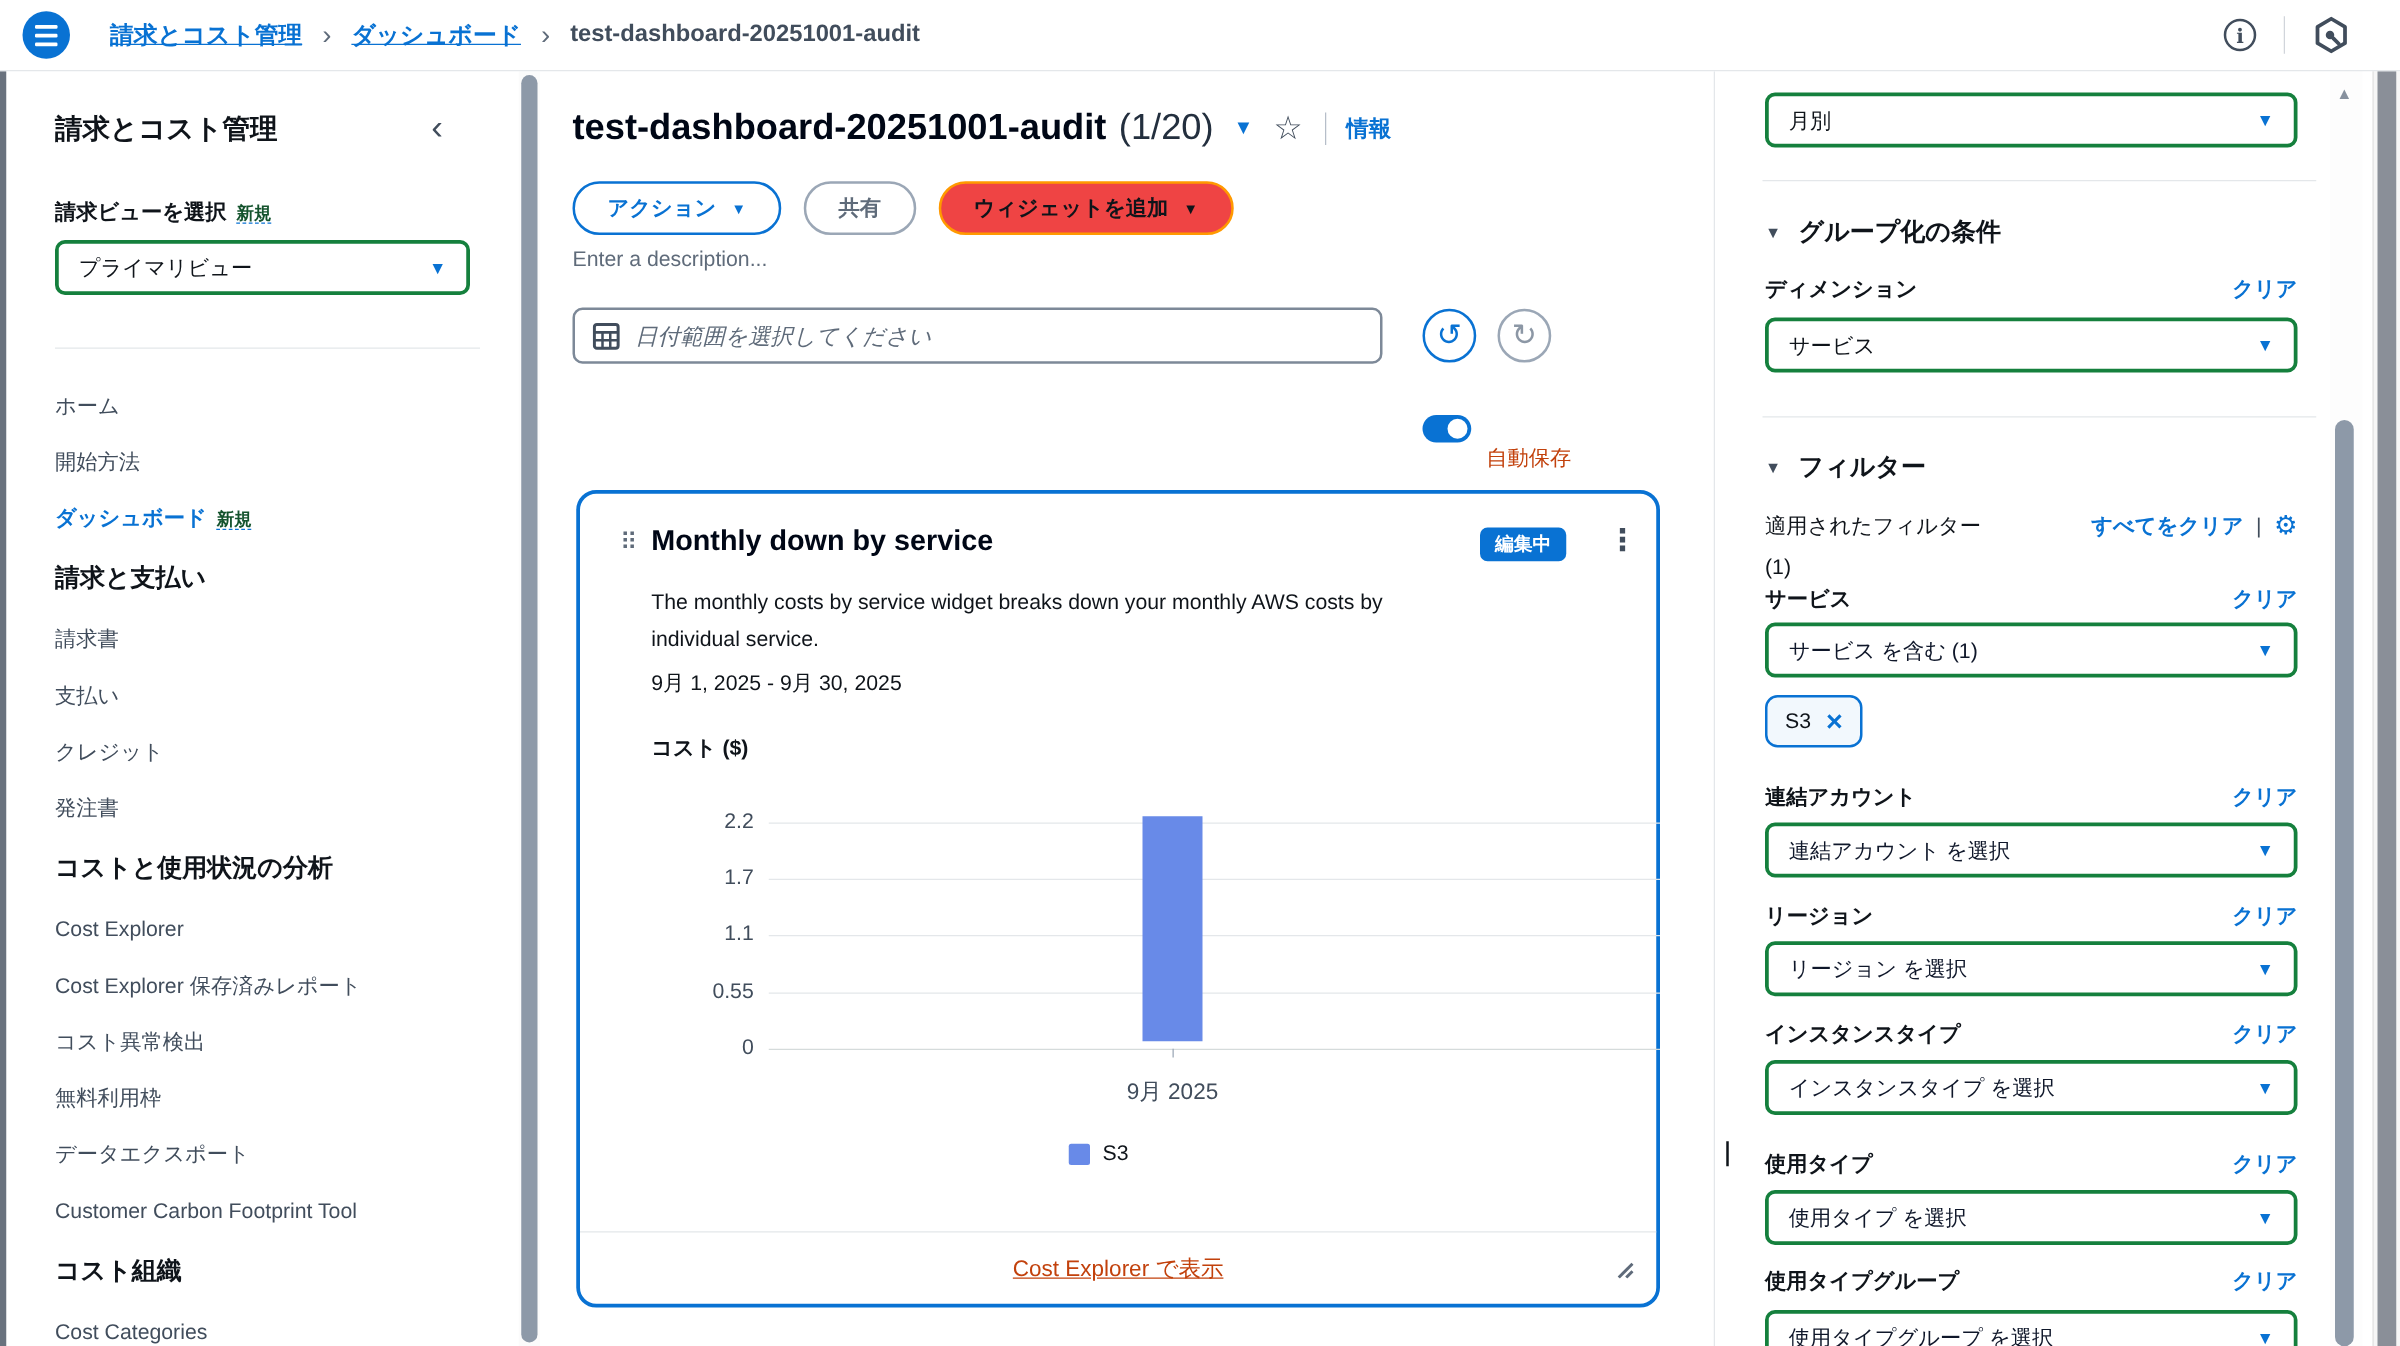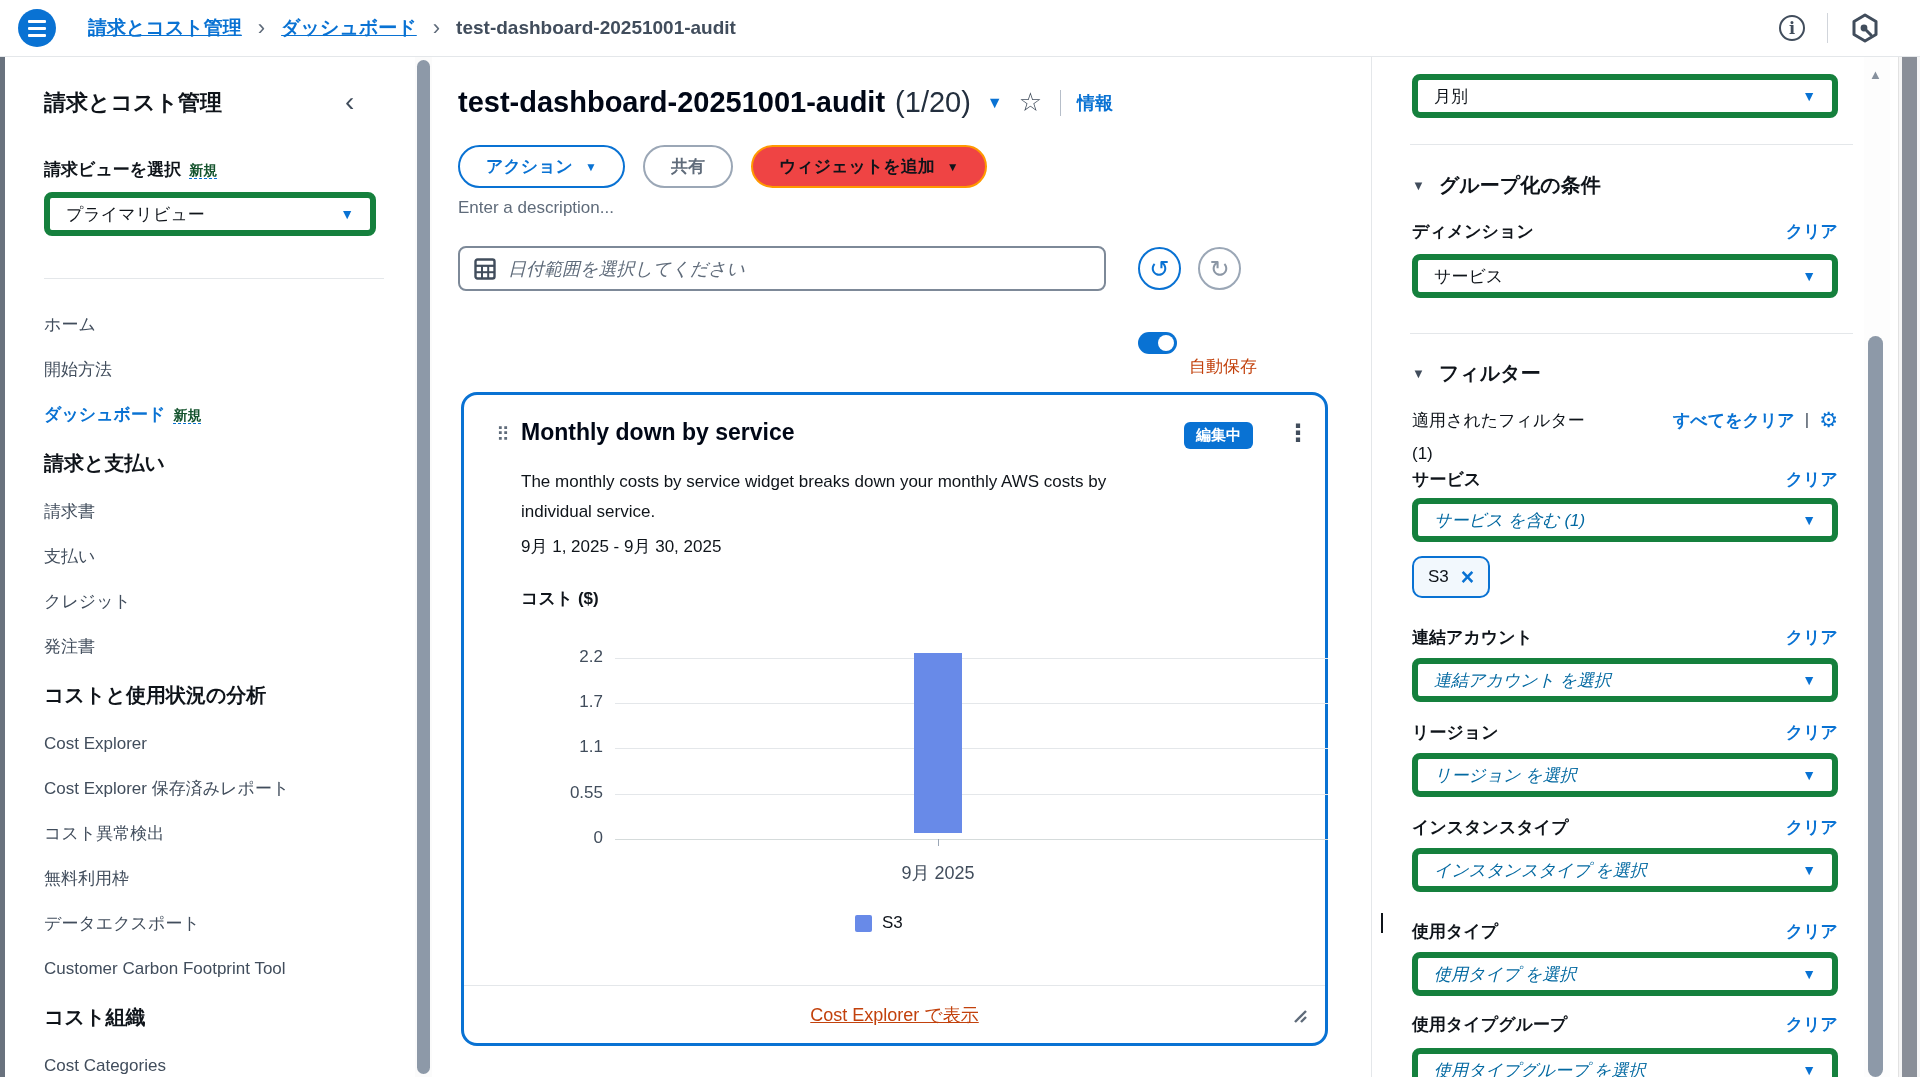--- a/index.html
+++ b/index.html
@@ -28,23 +28,23 @@
   .panel-scrollbar .up { position:absolute; left:5px; top:10px; color:#87919e; font-size:13px; }
   .panel-scrollbar .thumb { position:absolute; left:4px; top:279px; width:15px; height:741px; background:#8d99a8; border-radius:8px; }
   .page-scrollbar { left:1898px; top:0; width:22px; height:1077px; background:#f6f6f6; border-left:1px solid #e2e2e2; }
   .page-scrollbar .thumb { position:absolute; left:3px; top:33px; width:15px; height:1044px; background:#8a8f98; }
 
   
   .sidebar-title { left:44px; top:88px; font-size:22px; font-weight:700; color:#0f141a; }
   .collapse-icon { left:345px; top:86px; font-size:28px; color:#414d5c; cursor:pointer; }
   .view-label { left:44px; top:158px; font-size:17px; font-weight:700; }
   .new-badge { color:#14532d; font-weight:700; font-size:14px; border-bottom:1.5px dashed #0972d3; margin-left:8px; }
-  .sel { border:6px solid #15803d; border-radius:8px; background:#fff; display:flex; align-items:center; justify-content:space-between; padding:0 16px; font-size:17px; color:#0f141a; height:44px; cursor:pointer; }
+  .sel { border:3px solid #15803d; border-radius:8px; background:#fff; display:flex; align-items:center; justify-content:space-between; padding:0 16px; font-size:17px; color:#0f141a; height:44px; cursor:pointer; }
   .sel .caret { color:#0972d3; font-size:14px; flex:none; margin-left:8px; }
-  .sel.ph .val { color:#0369a1; font-style:italic; }
+  .sel.ph .val { color:#0f172a; }
   .view-select { left:44px; top:192px; width:332px; }
   .side-divider { left:44px; top:278px; width:340px; height:1px; background:#e4e7ea; }
   .nav { left:44px; top:302px; width:360px; }
   .nav-item { height:45px; line-height:45px; font-size:17px; color:#414d5c; cursor:pointer; white-space:nowrap; }
   .nav-item.active { color:#0972d3; font-weight:700; }
   .nav-section { height:52px; line-height:52px; font-size:20px; font-weight:700; color:#0f141a; white-space:nowrap; }
 
   
   .main-divider { left:1371px; top:57px; width:1px; height:1020px; background:#e4e7ea; }
   .title-row { left:458px; top:86px; display:flex; align-items:center; }

